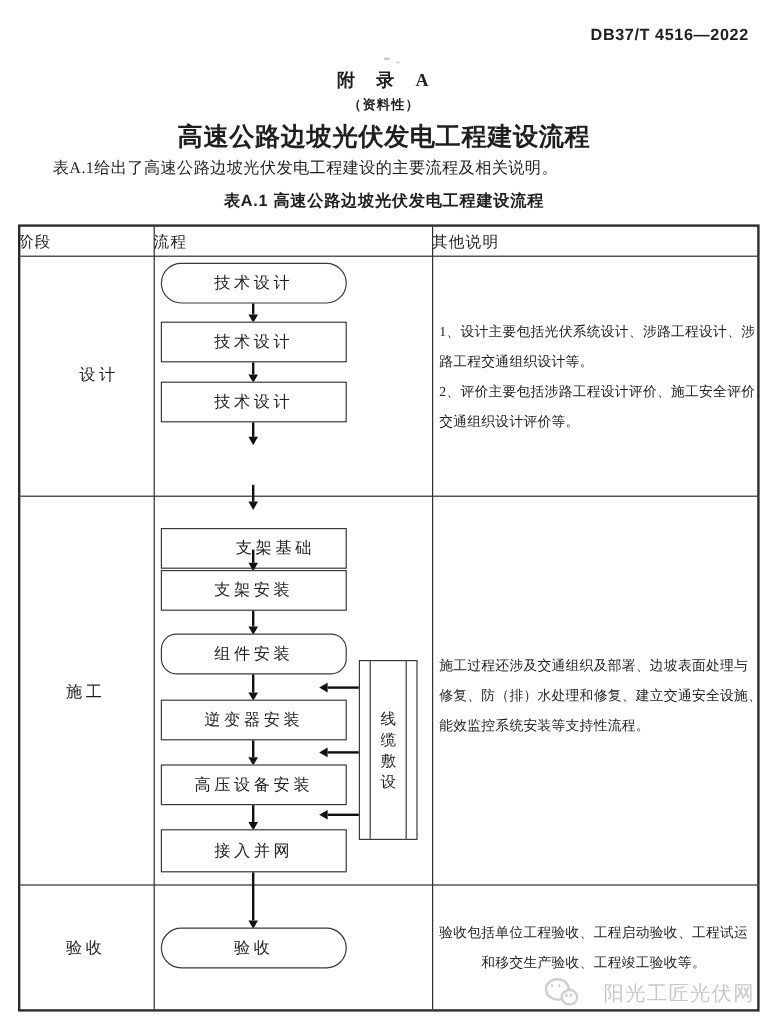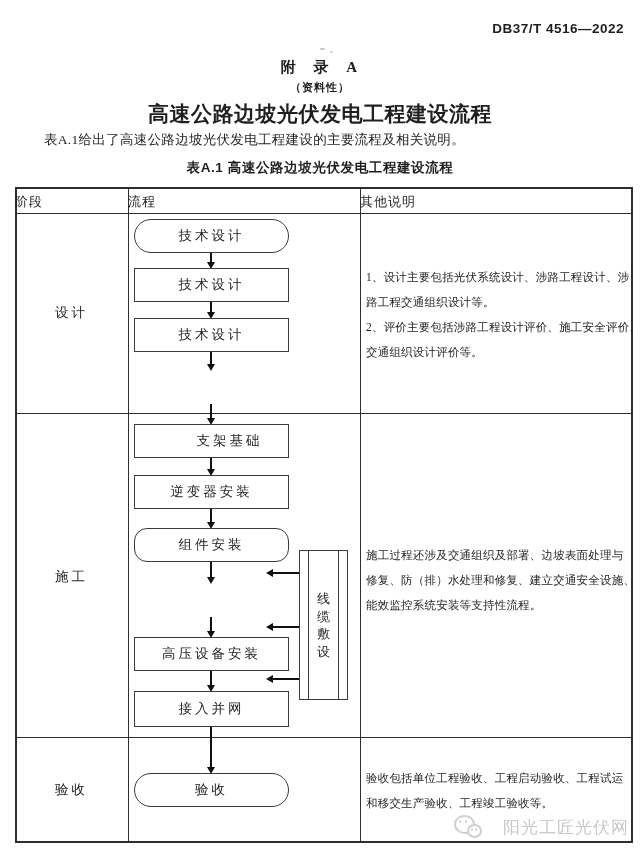--- a/index.html
+++ b/index.html
@@ -33,34 +33,34 @@
   .hl2{left:17px;top:413px;width:614px;height:1px;}
   .hl3{left:17px;top:737px;width:614px;height:1px;}
 
   
   .cell{position:absolute;text-align:left;font-size:13px;}
   .h-stage{left:15px;top:193px;width:113px;letter-spacing:1px;}
   .h-flow{left:128px;top:193px;width:232px;letter-spacing:1px;}
   .h-notes{left:360px;top:193px;width:306px;letter-spacing:1px;}
   .stage{position:absolute;left:15px;width:113px;text-align:center;
          font-size:13.5px;letter-spacing:3px;}
-  .st-design{top:304px;} .st-constr{top:568px;} .st-accept{top:781px;}
+  .st-design{top:304px;padding-left:11px;} .st-constr{top:568px;} .st-accept{top:781px;}
 
   
   .notes{position:absolute;left:366px;font-size:11.5px;line-height:25px;
          white-space:pre;letter-spacing:.2px;}
-  .n-design{top:265px;} .n-constr{top:543px;} .n-accept{top:766px;}
+  .n-design{top:265px;} .n-constr{top:543px;} .n-accept{top:766px;text-align:center;}
 
   
   .fbox{position:absolute;left:134px;width:155px;height:34px;border:1px solid #3a3a3a;
         background:#fff;display:flex;align-items:center;justify-content:center;
         font-size:13.5px;letter-spacing:3px;box-sizing:border-box;}
   .stadium{border-radius:17px;}
   .b1{top:219px;} .b2{top:268px;} .b3{top:318px;} .b4{top:370px;}
-  .b5{top:424px;padding-left:36px;} .b6{top:475px;} .b7{top:528px;border-radius:13px;} .b8{top:583px;}
+  .b5{top:440px;padding-left:36px;} .b6{top:475px;} .b7{top:528px;border-radius:13px;} .b8{top:583px;}
   .b9{top:637px;} .b10{top:691px;height:36px;} .b11{top:773px;}
 
   
   .varrow{position:absolute;left:210px;width:2px;background:#111;}
   .varrow::after{content:"";position:absolute;top:100%;left:-3px;width:0;height:0;
                  border:4px solid transparent;border-top:7px solid #111;}
   .a1{top:253px;height:9px;}  .a2{top:302px;height:10px;} .a3{top:352px;height:12px;}
   .a4{top:404px;height:14px;} .a5{top:458px;height:11px;} .a6{top:509px;height:13px;}
   .a7{top:562px;height:15px;} .a8{top:617px;height:14px;} .a9{top:671px;height:14px;}
   .a10{top:727px;height:40px;}
@@ -134,24 +134,25 @@
   <div class="fbox stadium b1">技术设计</div>
   <div class="varrow a1"></div>
   <div class="fbox b2">技术设计</div>
   <div class="varrow a2"></div>
   <div class="fbox b3">技术设计</div>
   <div class="varrow a3"></div>
   <div class="varrow a4"></div>
 
   <div class="fbox b5">支架基础</div>
   <div class="varrow a5"></div>
-  <div class="fbox b6">逆变器安装</div>
+  <div class="fbox b6">支架安装</div>
   <div class="varrow a6"></div>
   <div class="fbox b7">组件安装</div>
   <div class="varrow a7"></div>
+  <div class="fbox b8">逆变器安装</div>
   <div class="varrow a8"></div>
   <div class="fbox b9">高压设备安装</div>
   <div class="varrow a9"></div>
   <div class="fbox b10">接入并网</div>
   <div class="varrow a10"></div>
 
   <div class="cable">
     <div class="cable-inner ci-l"></div>
     <div class="cable-inner ci-r"></div>
     <span>线

